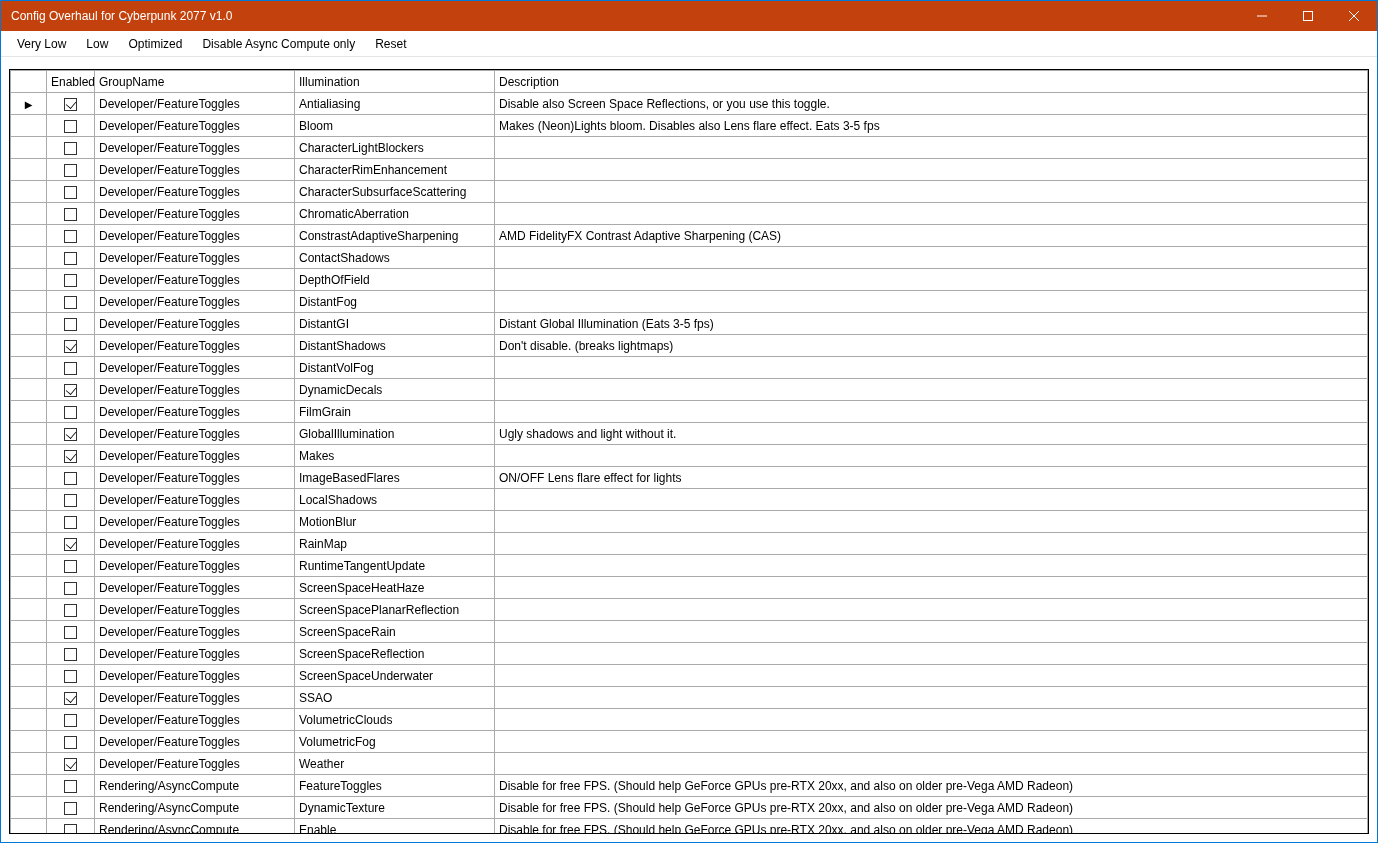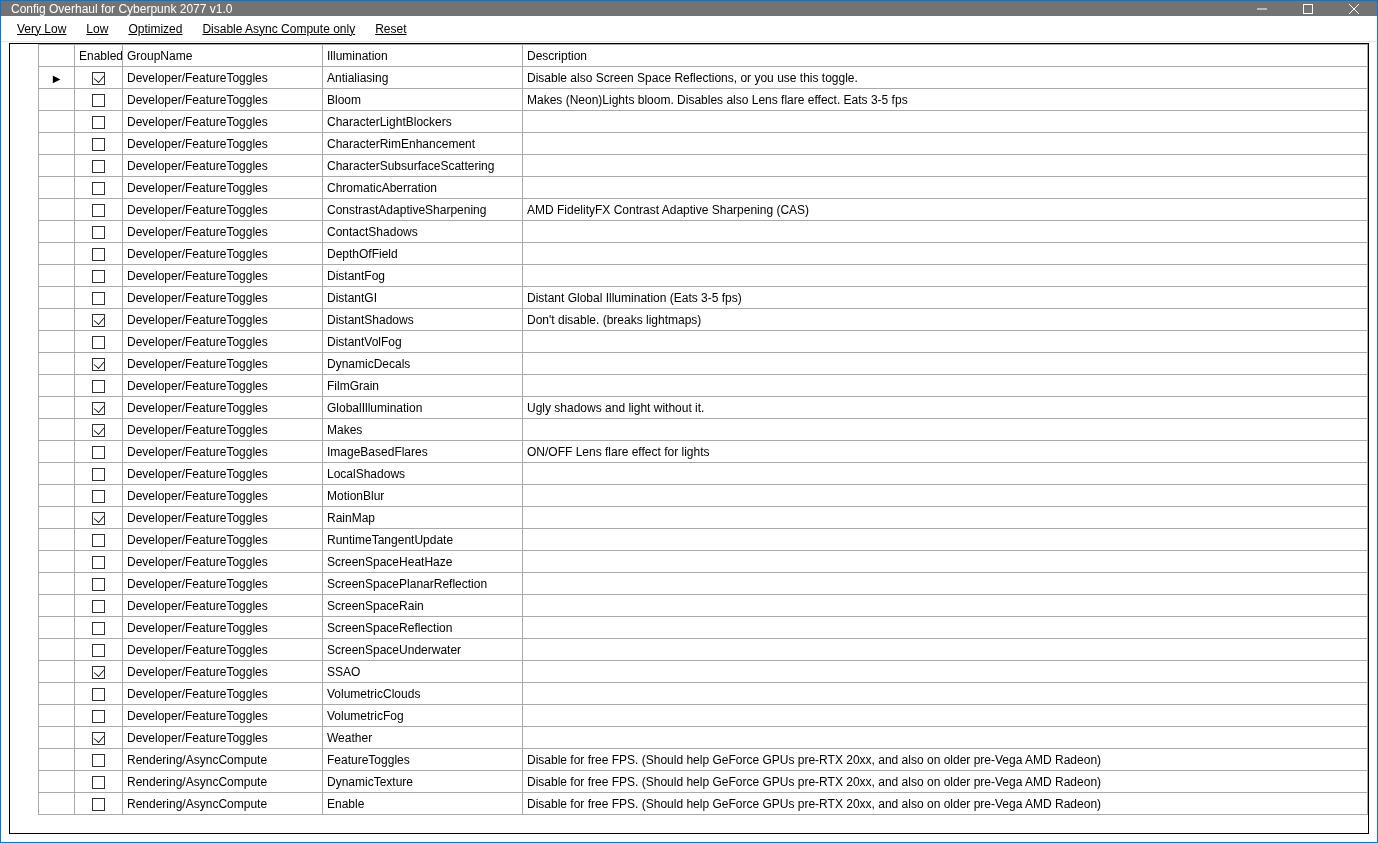--- a/index.html
+++ b/index.html
@@ -12,23 +12,23 @@
     overflow: hidden;
   }
   .window {
     width: 1378px;
     height: 843px;
     border: 1px solid #0078d7;
     display: flex;
     flex-direction: column;
   }
   .titlebar {
-    background: #737373;
+    background: #c2410c;
     color: #fff;
-    height: 15px;
+    height: 30px;
     display: flex;
     align-items: center;
     padding-left: 10px;
     font-size: 12px;
   }
   .titlebar-title { flex: 1; }
   .win-controls { display: flex; height: 100%; }
   .win-btn {
     width: 46px; height: 100%;
     display: flex; align-items: center; justify-content: center;
@@ -36,36 +36,34 @@
   }
   .win-btn svg { stroke: #fff; stroke-width: 1; fill: none; }
   .menubar {
     background: #fff;
     height: 26px;
     display: flex;
     align-items: center;
     padding: 0 6px;
     gap: 0;
     border-bottom: 1px solid #e5e5e5;
-    text-decoration: underline;
   }
   .menu-item {
     padding: 4px 10px;
     font-size: 12px;
     color: #000;
   }
   .grid-wrap {
     flex: 1;
-    margin: 1px 8px 8px 8px;
+    margin: 12px 8px 8px 8px;
     border: 1px solid #000;
     overflow: hidden;
     position: relative;
     display: flex;
     flex-direction: column;
-    padding-left: 28px;
   }
   .grid-scroll {
     flex: 1;
     overflow-y: scroll;
   }
   table {
     border-collapse: collapse;
     width: 100%;
     table-layout: fixed;
   }

